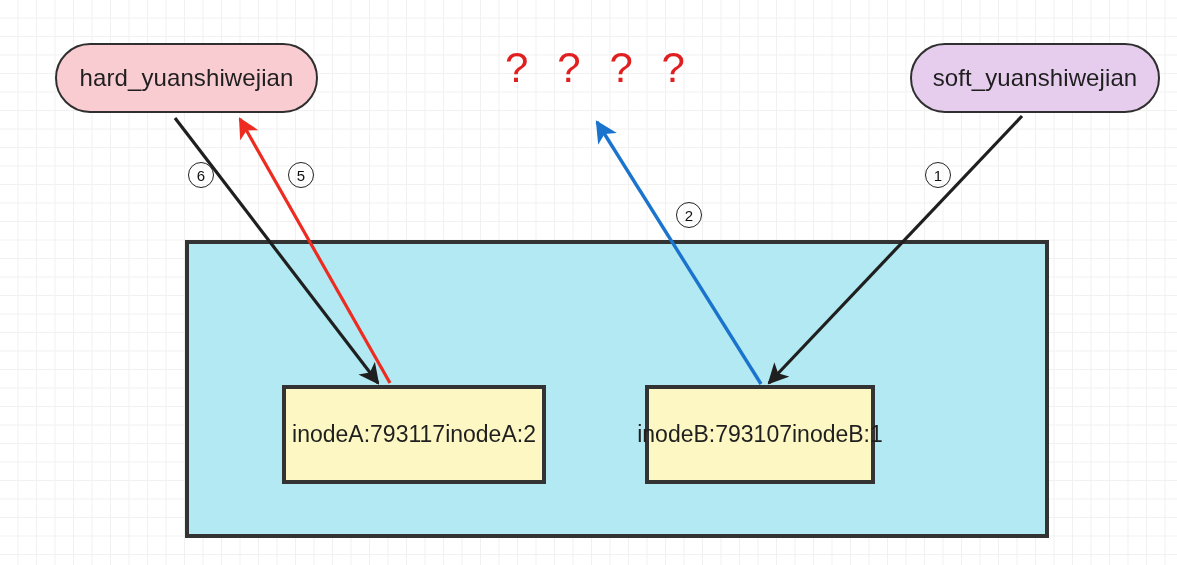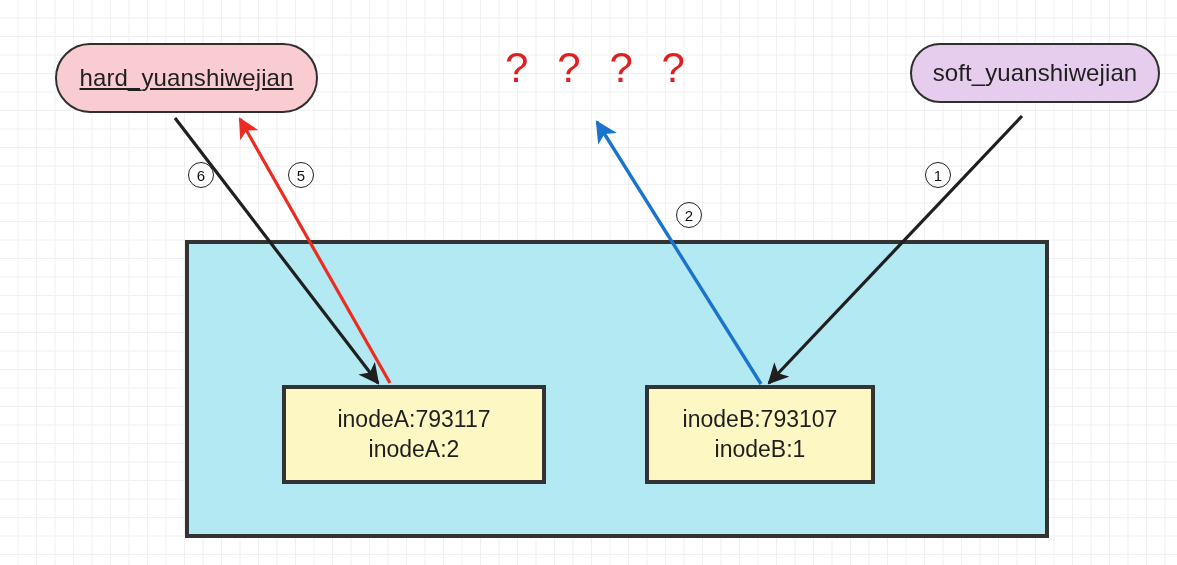--- a/index.html
+++ b/index.html
@@ -33,39 +33,38 @@
     border-radius:36px;
     box-sizing:border-box;
     font-size:24px;
     color:#1f1f1f;
     letter-spacing:0.1px;
     white-space:nowrap;
   }
   #node-hard{
     left:55px;top:43px;width:263px;height:70px;
     background:#F9CCD2;
-    text-decoration:underline;
   }
   #node-soft{
-    left:910px;top:43px;width:250px;height:60px;
+    left:910px;top:43px;width:250px;height:70px;
     background:#E6CDEE;
   }
   #container-box{
     position:absolute;
     left:185px;top:240px;width:864px;height:298px;
     background:#B2E9F2;
     border:4px solid #333333;
     box-sizing:border-box;
   }
   .inode{
     position:absolute;
     background:#FDF7C3;
     border:4px solid #333333;
     box-sizing:border-box;
-    display:flex;flex-direction:column;
+    display:flex;flex-direction:row;
     align-items:center;justify-content:center;
     font-size:23px;color:#1f1f1f;
     line-height:1.28;
   }
   #inode-a{left:282px;top:385px;width:264px;height:99px;}
   #inode-b{left:645px;top:385px;width:230px;height:99px;}
   .inode .l1,.inode .l2{display:block;}
   #question-marks{
     position:absolute;
     left:505px;top:47px;

